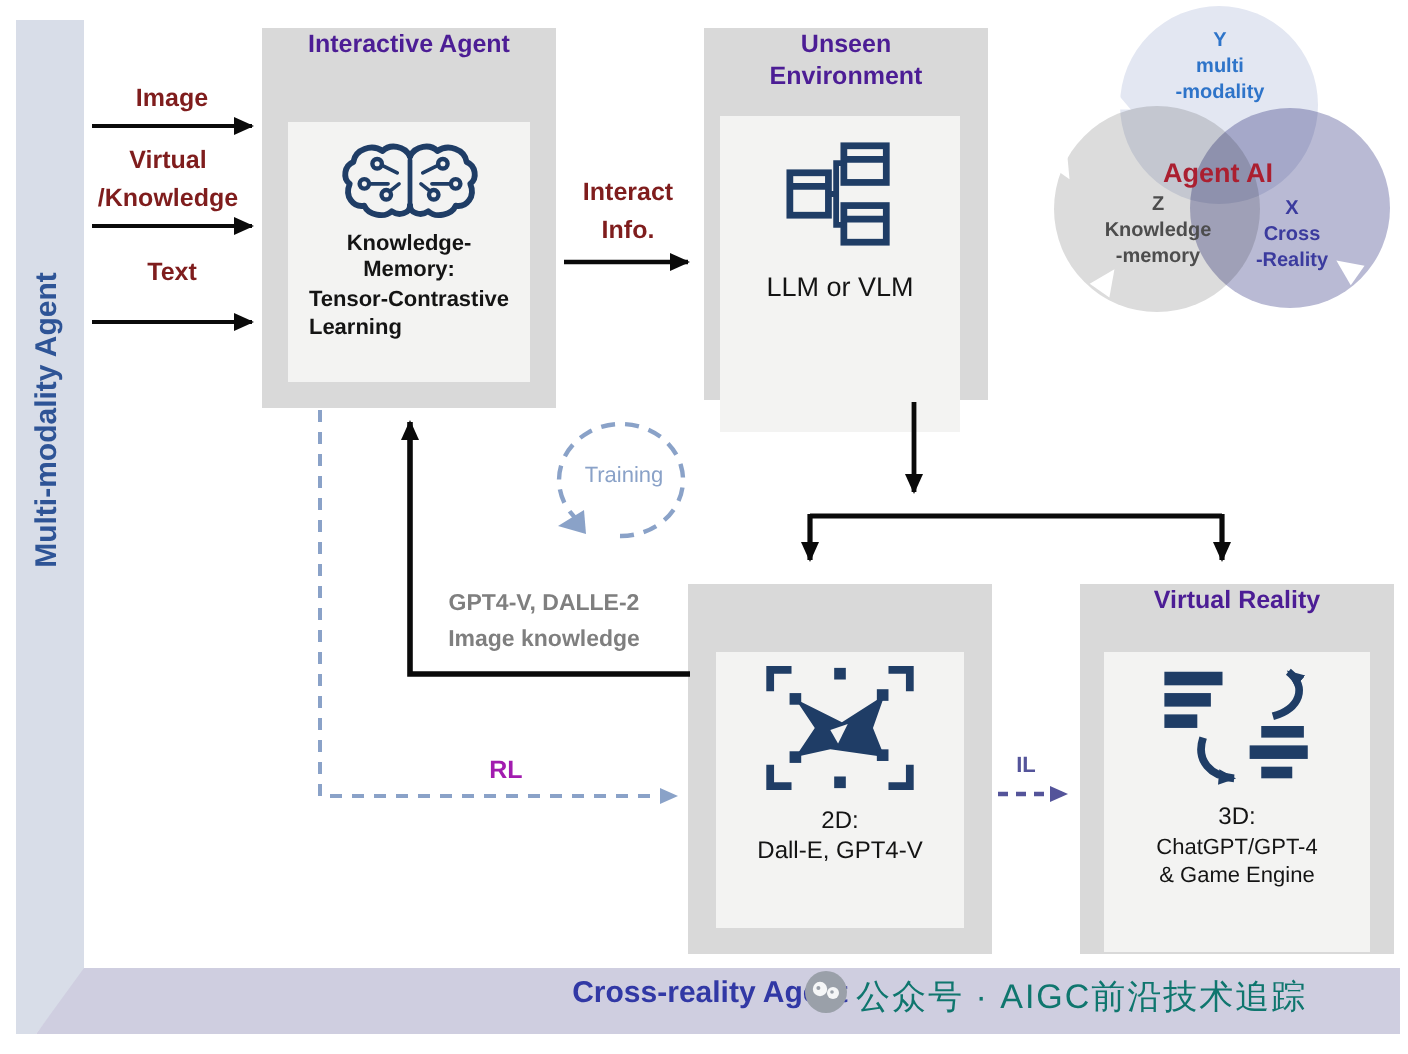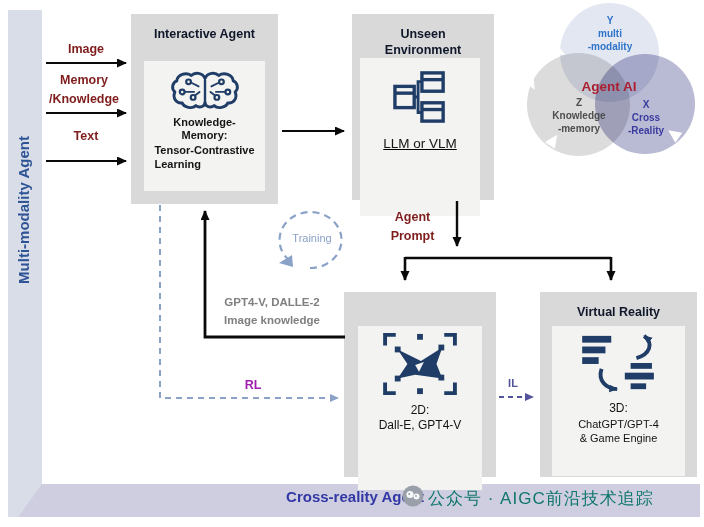--- a/index.html
+++ b/index.html
@@ -10,21 +10,21 @@
   .vbar{left:8px;top:10px;width:34px;height:507px;background:#d8dde8;
         clip-path:polygon(0 0,34px 0,34px 476px,10px 507px,0 507px);}
   .hbar{left:18px;top:484px;width:682px;height:33px;background:#cfcee0;
         clip-path:polygon(24px 0,100% 0,100% 100%,0 100%);}
   .vbar-label{left:-60px;top:200px;width:170px;height:20px;transform:rotate(-90deg);
         transform-origin:50% 50%;text-align:center;font-weight:bold;font-size:15px;color:#2e5496;}
   .hbar-label{left:250px;top:488px;width:210px;text-align:center;font-weight:bold;
         font-size:15px;color:#3138a5;}
   
   .graybox{background:#d9d9d9;}
-  .boxtitle{font-weight:bold;font-size:12.5px;color:#0f172a;text-align:center;line-height:1.3;padding-top:12px;}
+  .boxtitle{font-weight:bold;font-size:12.5px;color:#4c1d95;text-align:center;line-height:1.3;padding-top:0;}
   .inner{position:absolute;background:#f3f3f2;display:flex;flex-direction:column;align-items:center;}
   .memttl{font-weight:bold;font-size:11px;color:#141414;line-height:1.22;text-align:center;margin-top:4px;}
   .memsub{font-weight:bold;font-size:11px;color:#141414;line-height:1.25;text-align:left;margin-top:1px;}
   .bodytxt{font-size:13.5px;color:#141414;text-align:center;margin-top:12px;}
   .bodysm{font-size:12px;color:#141414;text-align:center;line-height:1.22;margin-top:7px;}
   .bodyxs{font-size:11px;color:#141414;text-align:center;line-height:1.3;margin-top:7px;}
   
   .lblg{color:#7f1d1d;font-weight:bold;text-align:center;font-size:12.5px;line-height:1.55;}
   .lblg-sm{color:#7f7f7f;font-weight:bold;text-align:center;font-size:11.5px;line-height:1.6;}
   .lbl-train{color:#8aa2c8;font-weight:normal;font-size:11px;text-align:center;}
@@ -83,38 +83,38 @@
         <div>Learning</div>
       </div>
     </div>
   </div>
 
   <div class="abs graybox" style="left:352px;top:14px;width:142px;height:186px;">
     <div class="boxtitle">
       <div>Unseen</div>
       <div>Environment</div>
     </div>
-    <div class="inner" style="left:8px;top:44px;width:120px;height:158px;text-decoration:underline;">
+    <div class="inner" style="left:8px;top:44px;width:120px;height:158px;">
       <span style="margin-top:12px;">
         <svg width="54" height="54" viewBox="0 0 56 56" fill="none" stroke="#1f3d66" stroke-width="3.5">
           <rect x="2" y="17" width="20" height="22"></rect>
           <path d="M2,24 H22"></path>
           <rect x="30" y="3" width="22" height="19"></rect>
           <path d="M30,10 H52"></path>
           <rect x="30" y="34" width="22" height="19"></rect>
           <path d="M30,41 H52"></path>
           <path d="M22,28 H26 V12 H30 M26,28 V44 H30" stroke-width="3"></path>
         </svg>
       </span>
       <div class="bodytxt">LLM or VLM</div>
     </div>
   </div>
 
   <div class="abs graybox" style="left:344px;top:292px;width:152px;height:185px;">
-    <div class="inner" style="left:14px;top:34px;width:124px;height:164px;">
+    <div class="inner" style="left:14px;top:34px;width:124px;height:138px;">
       <span style="margin-top:6px;">
         <svg width="76" height="64" viewBox="0 0 78 66">
           <g fill="none" stroke="#1f3d66" stroke-width="4">
             <path d="M3,14 V3 H14"></path>
             <path d="M64,3 H75 V14"></path>
             <path d="M75,52 V63 H64"></path>
             <path d="M14,63 H3 V52"></path>
           </g>
           <g fill="#1f3d66">
             <rect x="36" y="2" width="6" height="6"></rect>
@@ -198,27 +198,27 @@
     <path d="M310,268 A31,28 0 1 0 290,261" stroke="#8aa2c8" stroke-width="2.2" fill="none" stroke-dasharray="7,5"></path>
     <polygon points="279,263 292,255 293,267" fill="#8aa2c8"></polygon>
 
     <path d="M160,205 V398 H338" stroke="#8aa2c8" stroke-width="2" fill="none" stroke-dasharray="6,5" marker-end="url(#mBlue)"></path>
 
     <path d="M499,397 H533" stroke="#54549a" stroke-width="2.2" fill="none" stroke-dasharray="5,4" marker-end="url(#mPurple)"></path>
   </svg>
 
   <div class="abs lblg" style="left:46px;top:40px;width:80px;">Image</div>
   <div class="abs lblg" style="left:30px;top:71px;width:108px;">
-    <div>Memory</div>
+    <div>Virtual</div>
     <div>/Knowledge</div>
   </div>
   <div class="abs lblg" style="left:46px;top:127px;width:80px;">Text</div>
-  <div class="abs lblg" style="left:375px;top:208px;width:75px;">
-    <div>Agent</div>
-    <div>Prompt</div>
+  <div class="abs lblg" style="left:278px;top:87px;width:72px;">
+    <div>Interact</div>
+    <div>Info.</div>
   </div>
   <div class="abs lbl-train" style="left:282px;top:232px;width:60px;">Training</div>
   <div class="abs lblg-sm" style="left:202px;top:293px;width:140px;">
     <div>GPT4-V, DALLE-2</div>
     <div>Image knowledge</div>
   </div>
   <div class="abs lbl-rl" style="left:238px;top:378px;width:30px;">RL</div>
   <div class="abs lbl-il" style="left:498px;top:377px;width:30px;">IL</div>
 
   <div id="venn">

